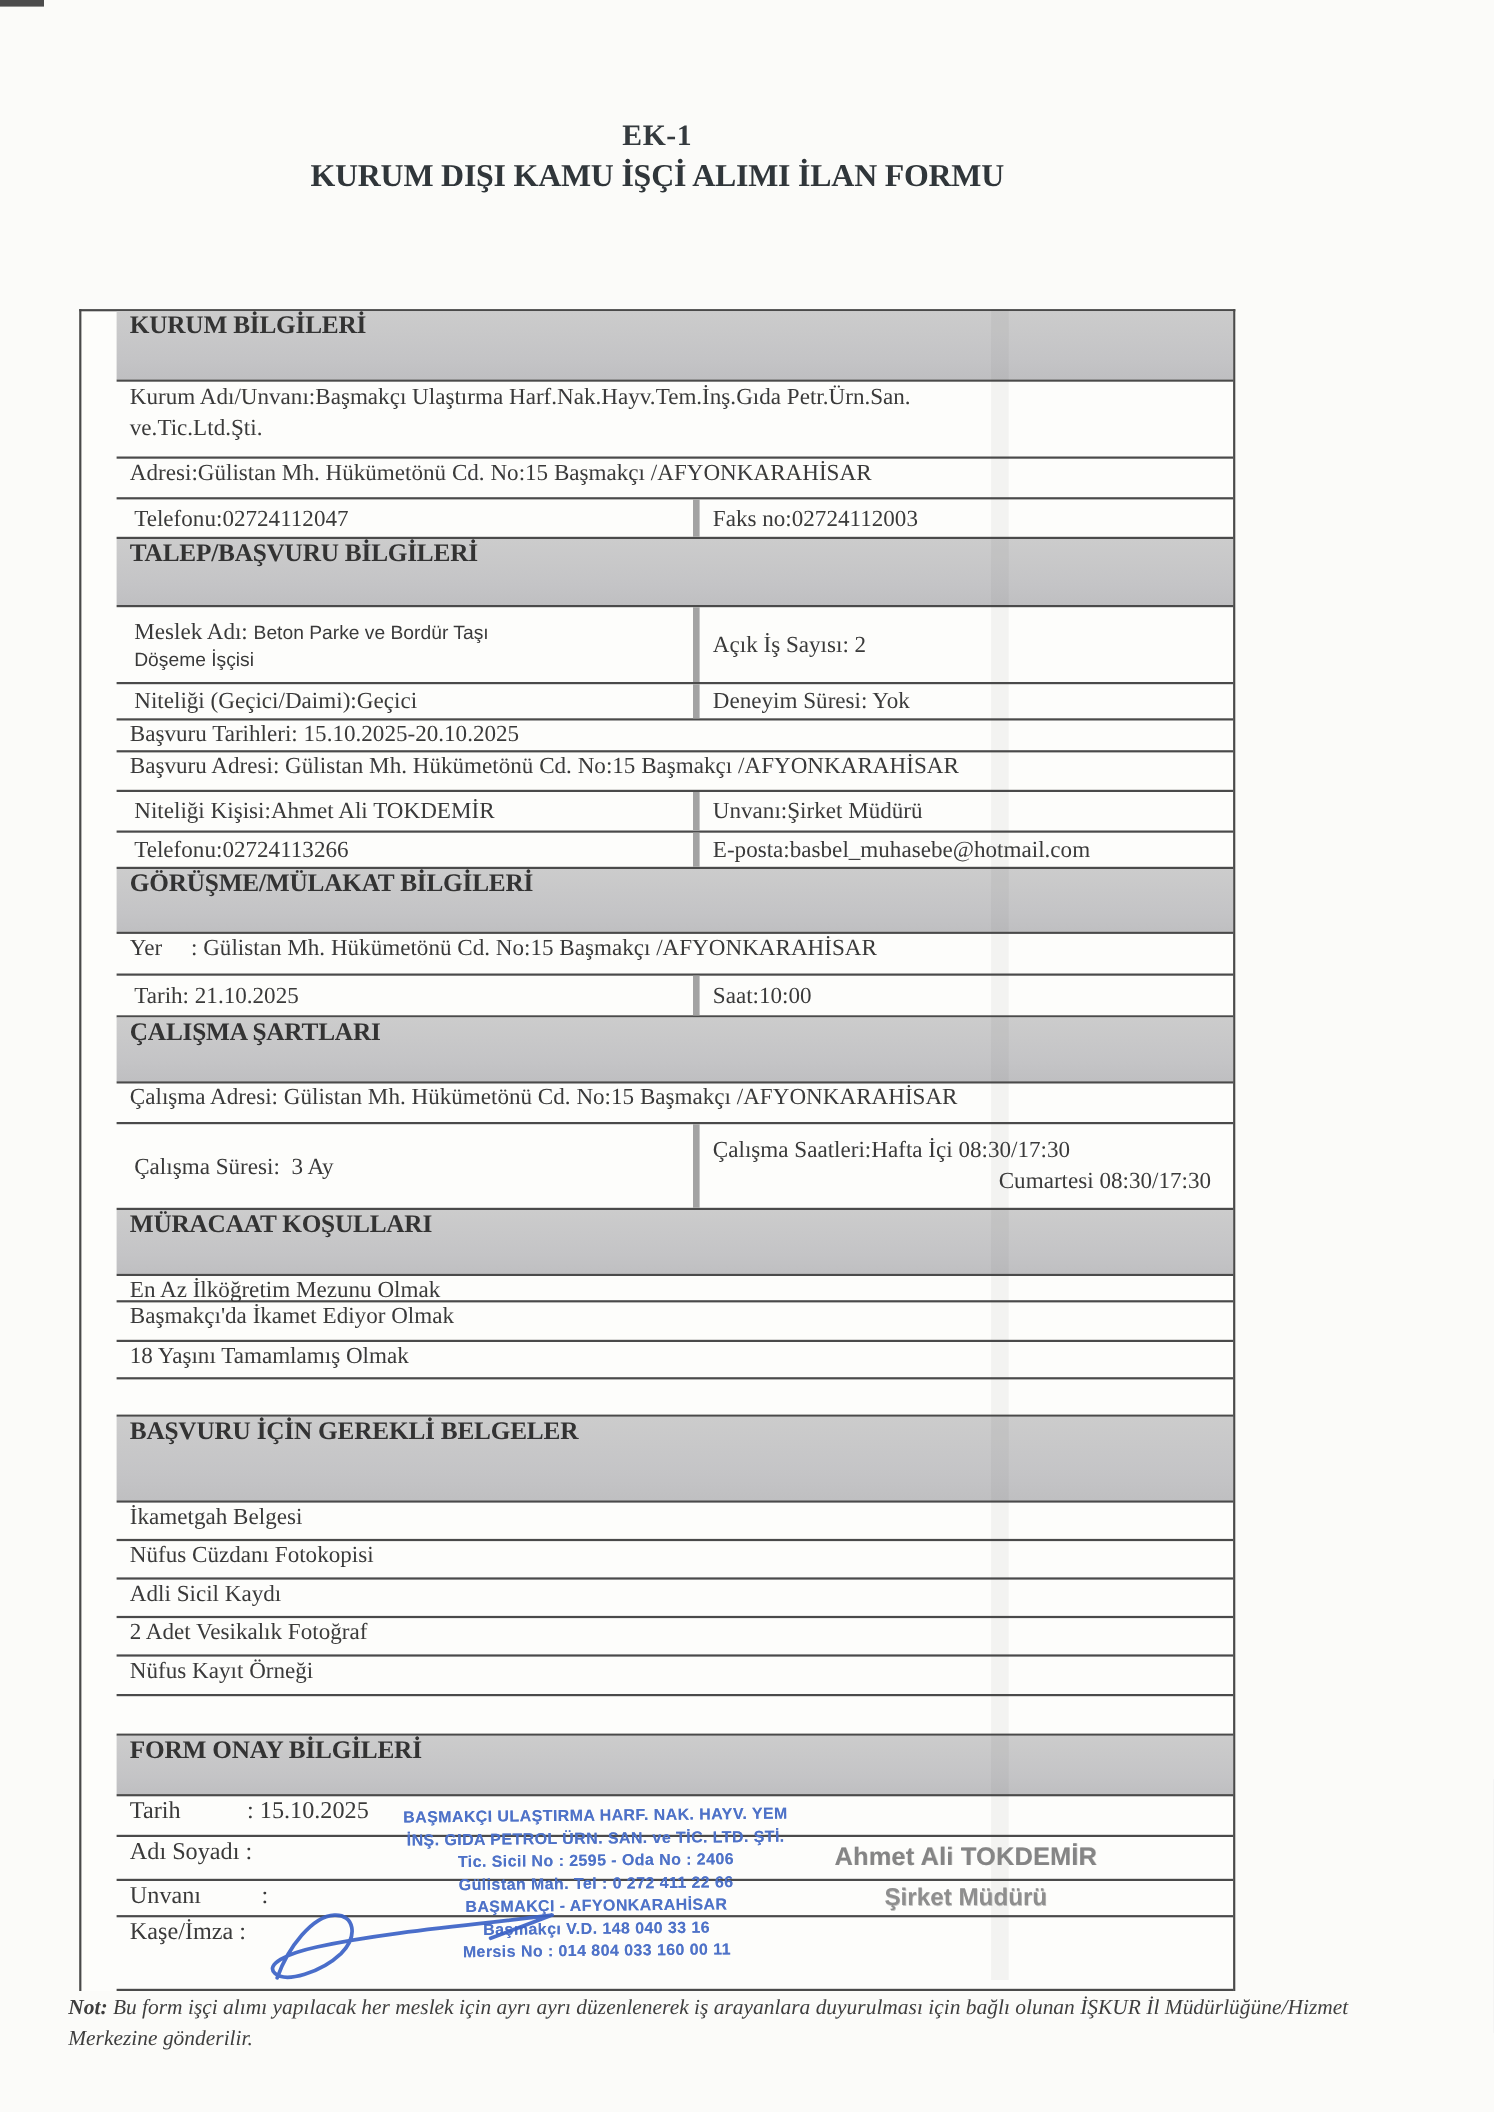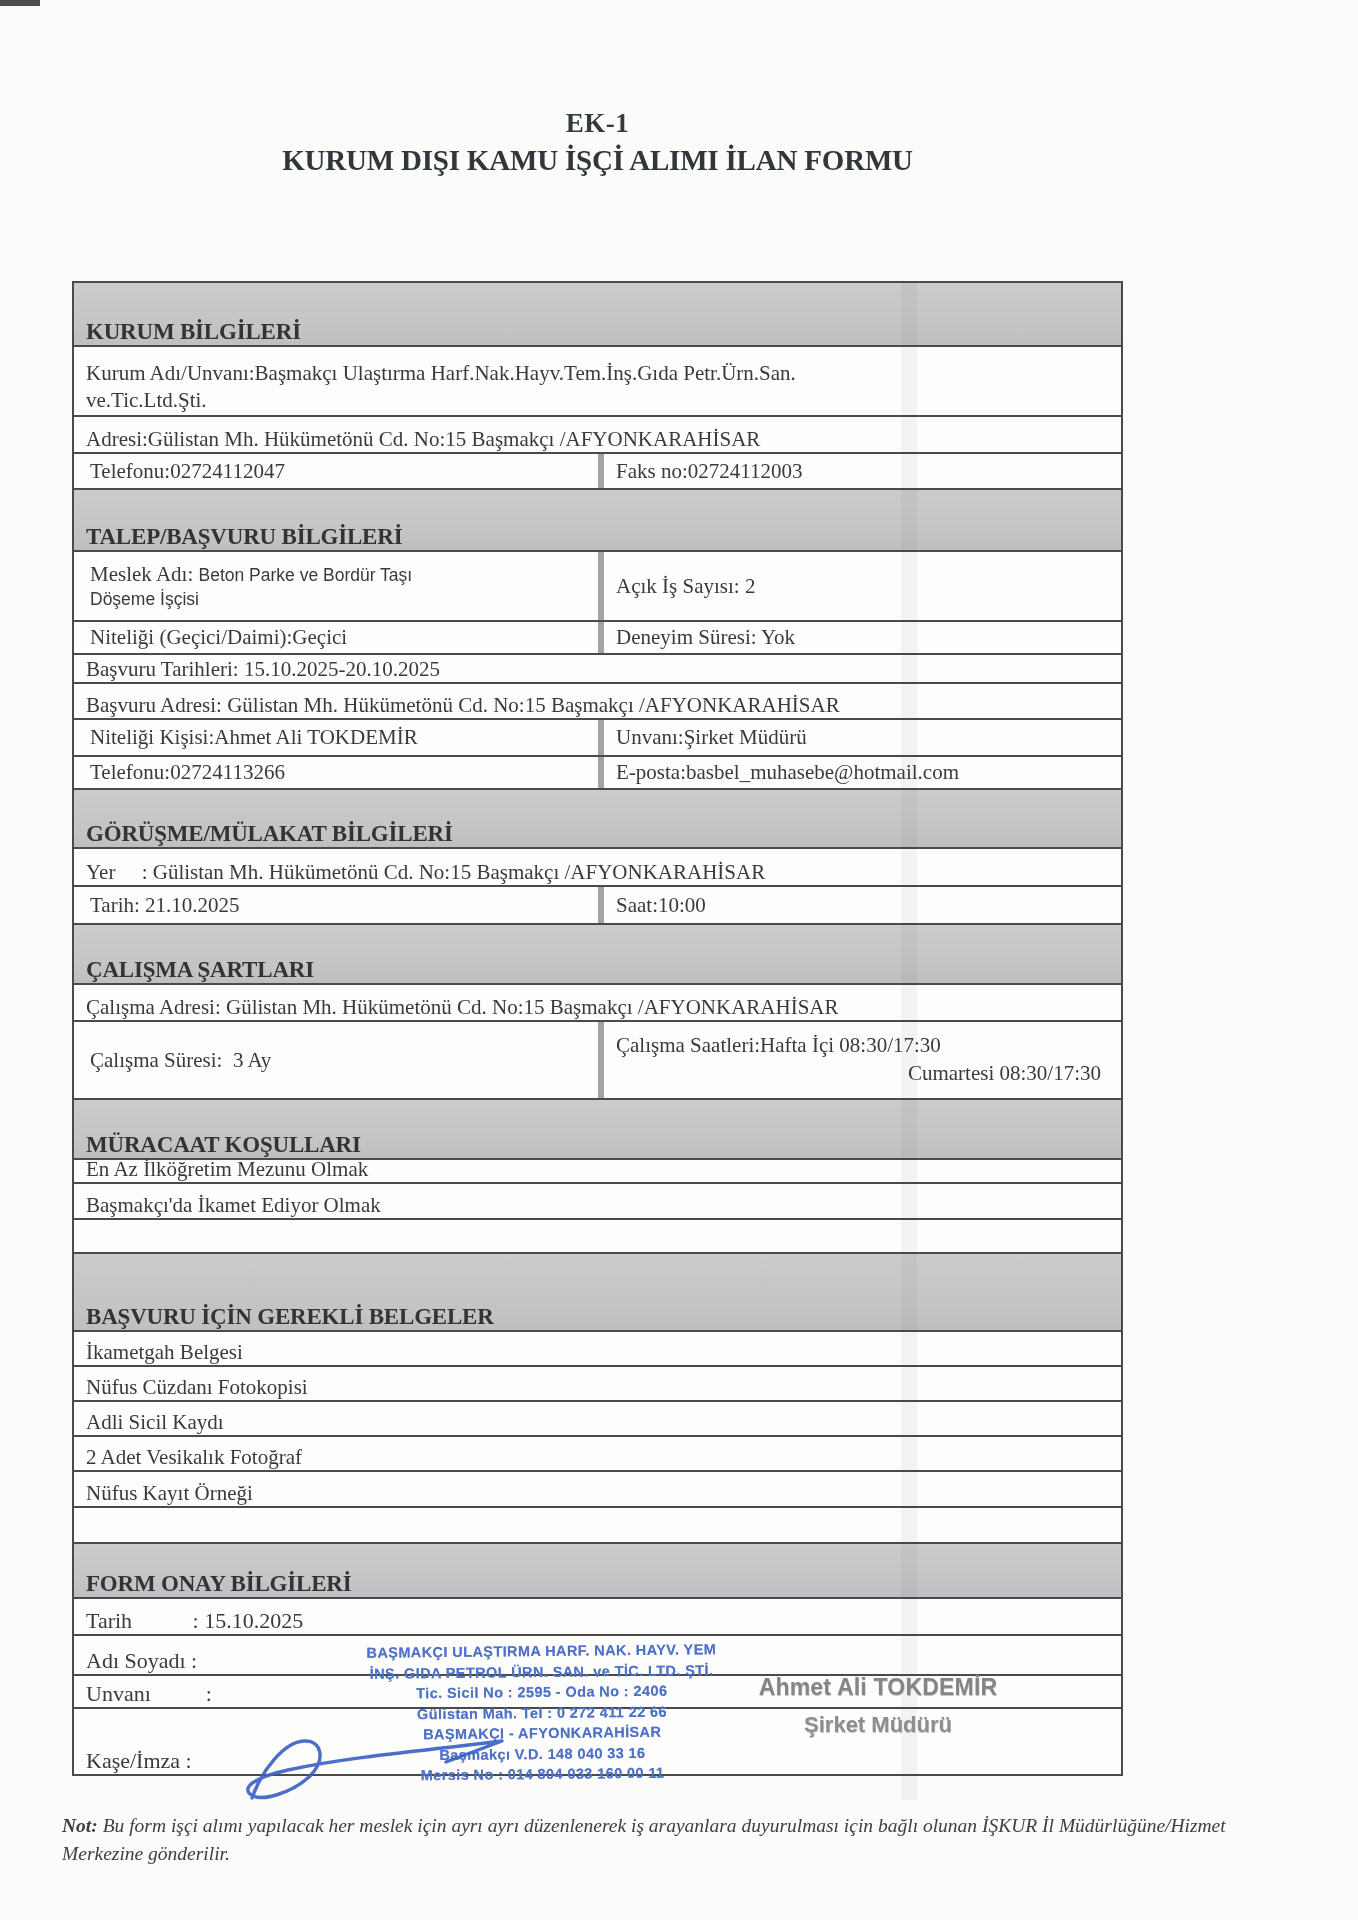--- a/index.html
+++ b/index.html
@@ -15,22 +15,22 @@
   .corner-mark { position:absolute; left:0; top:0; width:40px; height:6px; background:#4c4c4c; }
   .scan-band { position:absolute; left:901px; top:281px; width:16px; height:1519px; background:rgba(70,70,70,0.055); pointer-events:none; }
 
   .doc-tag { position:absolute; left:72px; top:108px; width:1051px; text-align:center;
     font-weight:bold; font-size:27px; color:#343a3e; letter-spacing:0.5px; }
   .doc-title { position:absolute; left:72px; top:144px; width:1051px; text-align:center;
     font-weight:bold; font-size:29px; color:#30363a; letter-spacing:-0.2px; }
 
   .tbl { position:absolute; left:72px; top:281px; width:1051px; box-sizing:border-box;
     border:2px solid #4a4a4a; border-bottom:none; background:#fdfdfb; }
-  .row { position:relative; display:flex; align-items:flex-end; box-sizing:border-box;
-    border-bottom:2px solid #4a4a4a; font-size:21px; color:#3a3a3a; }
+  .row { position:relative; display:flex; align-items:flex-start; box-sizing:border-box;
+    border-bottom:2px solid #4a4a4a; font-size:21px; color:#3a3a3a;margin-left:32px; }
   .bar { background:linear-gradient(180deg,#cccccc 0%,#c4c4c6 70%,#bfbfc1 100%);
     font-weight:bold; font-size:23px; color:#333; padding-left:12px; letter-spacing:-0.2px; }
   .full { padding-left:12px; padding-right:10px; }
   .cell-l { width:530px; align-self:stretch; display:flex; align-items:center;
     border-right:6px solid #a3a3a3; padding:0 10px 0 16px; box-sizing:border-box; }
   .cell-r { flex:1; align-self:stretch; display:flex; align-items:center; padding-left:12px; padding-right:8px; }
   .stack { display:block; width:100%; line-height:1.32; }
   .sansv { font-family:"Liberation Sans","DejaVu Sans",sans-serif; font-size:17.5px; }
   .alignr { text-align:right; padding-right:12px; }
   .big { font-size:22px; }
@@ -164,20 +164,23 @@
 
     <div class="row bar" style="height:60px">
       <span class="t">MÜRACAAT KOŞULLARI</span>
     </div>
     <div class="row" style="height:24px">
       <span class="t full">En Az İlköğretim Mezunu Olmak</span>
     </div>
     <div class="row" style="height:36px">
       <span class="t full">Başmakçı'da İkamet Ediyor Olmak</span>
     </div>
+    <div class="row" style="height:34px">
+      <span class="t full">18 Yaşını Tamamlamış Olmak</span>
+    </div>
     <div class="row" style="height:34px"></div>
 
     <div class="row bar" style="height:78px">
       <span class="t">BAŞVURU İÇİN GEREKLİ BELGELER</span>
     </div>
     <div class="row" style="height:35px">
       <span class="t full">İkametgah Belgesi</span>
     </div>
     <div class="row" style="height:35px">
       <span class="t full">Nüfus Cüzdanı Fotokopisi</span>

